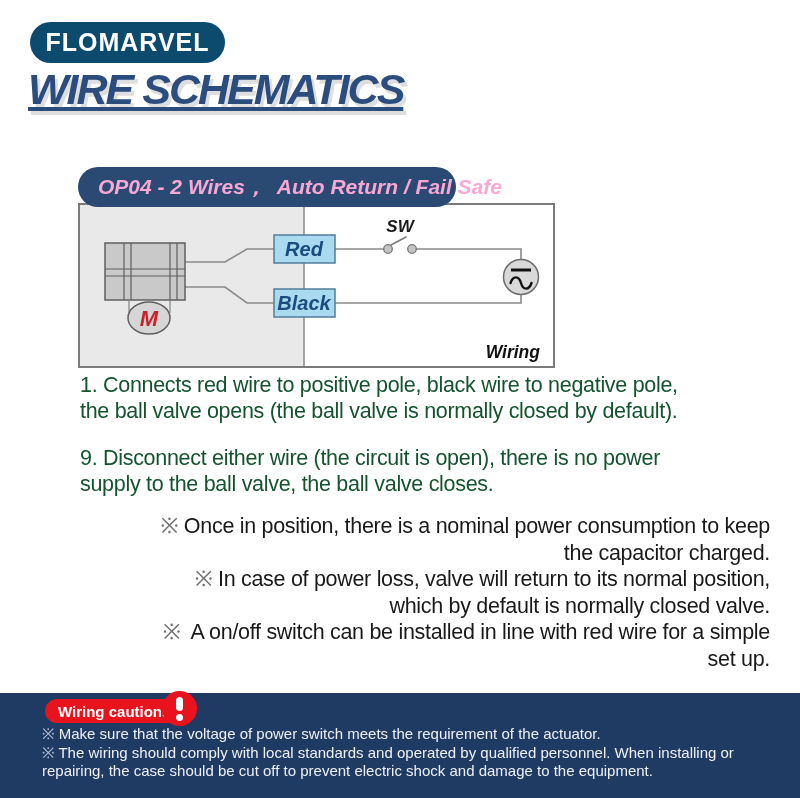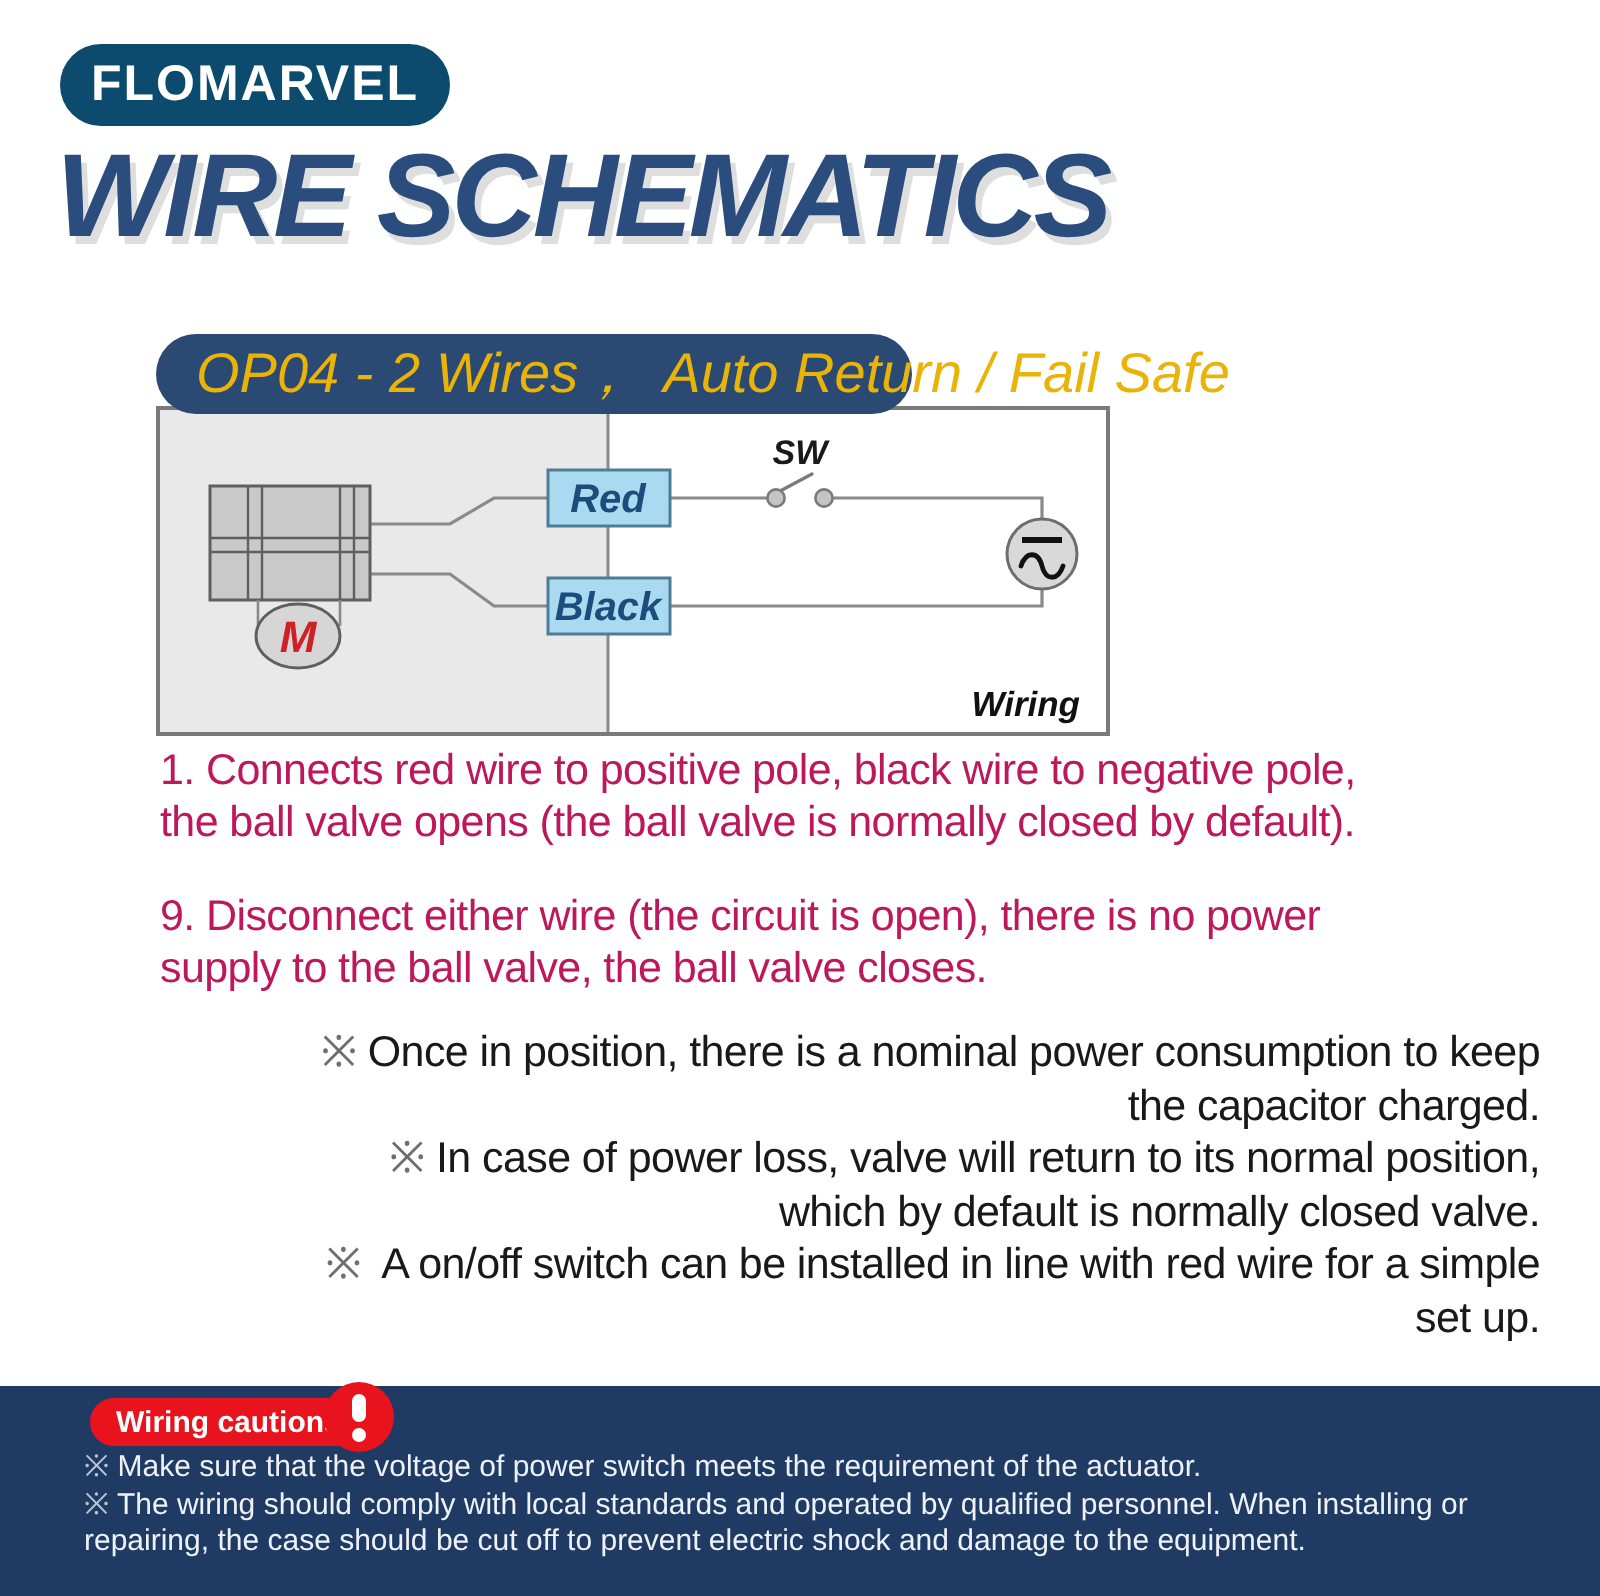--- a/index.html
+++ b/index.html
@@ -11,44 +11,45 @@
   .brand-badge{
     position:absolute;left:30px;top:22px;width:195px;height:41px;
     background:#0c4a6e;border-radius:21px;display:flex;align-items:center;justify-content:center;
   }
   .brand-badge span{
     color:#ffffff;font-weight:bold;font-size:25px;letter-spacing:1px;
   }
   
   .title{
     position:absolute;left:28px;top:66px;margin:0;
-    font-size:59px;line-height:1.1;font-weight:bold;font-style:italic;
+    font-size:43px;line-height:1.1;font-weight:bold;font-style:italic;
     color:#2b4d7e;letter-spacing:-2px;white-space:nowrap;
     text-shadow:3px 4px 0 rgba(70,70,70,0.18);
+    text-decoration:underline;
   }
   
   .diagram-header{
     position:absolute;left:78px;top:167px;width:378px;height:40px;z-index:3;
     background:#2a4a73;border-radius:21px;display:flex;align-items:center;
     box-sizing:border-box;padding-left:20px;
   }
   .diagram-header span{
-    color:#eab308;font-weight:normal;font-style:italic;font-size:28px;white-space:pre;
+    color:#f9a8d4;font-weight:bold;font-style:italic;font-size:21px;white-space:pre;
   }
   
   .diagram-box{
     position:absolute;left:78px;top:203px;width:477px;height:165px;
     box-sizing:border-box;border:2px solid #7a7a7a;background:#ffffff;z-index:1;
   }
   .diagram-box svg{display:block;width:473px;height:161px;}
   .svg-label{font-family:"Liberation Sans",sans-serif;font-weight:bold;font-style:italic;}
   
   .para{
     position:absolute;left:80px;width:690px;margin:0;
-    font-size:21.5px;line-height:26px;letter-spacing:-0.3px;color:#be185d;
+    font-size:21.5px;line-height:26px;letter-spacing:-0.3px;color:#14532d;
     white-space:pre-wrap;
   }
   .para-1{top:372px;}
   .para-2{top:445px;}
   .notes{position:absolute;left:80px;top:513px;width:690px;text-align:right;}
   .note-line{
     margin:0;font-size:21.5px;line-height:26.5px;letter-spacing:-0.3px;color:#191919;white-space:pre-wrap;
   }
   .note-line .marker{color:#6f6f6f;}
   

